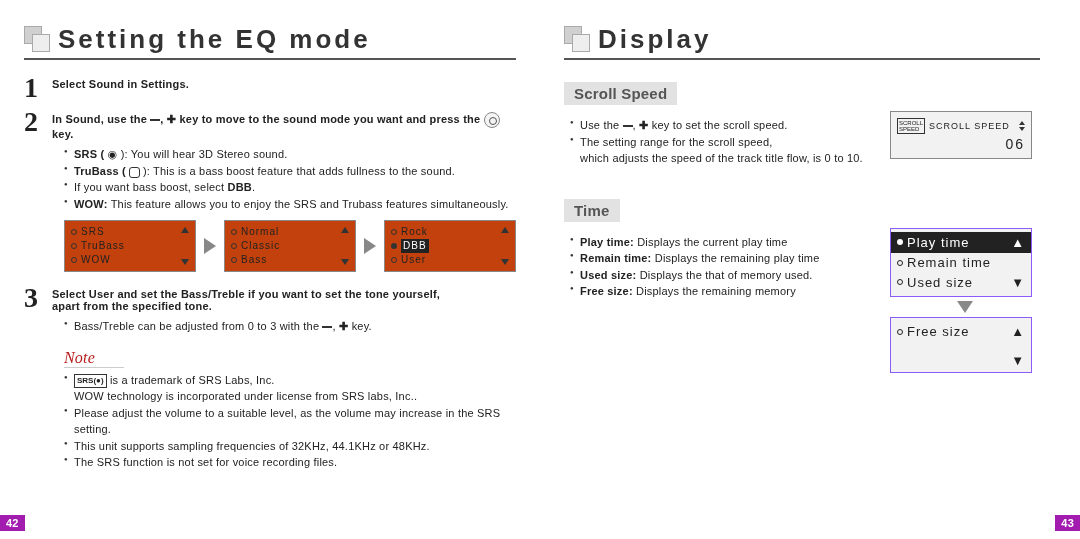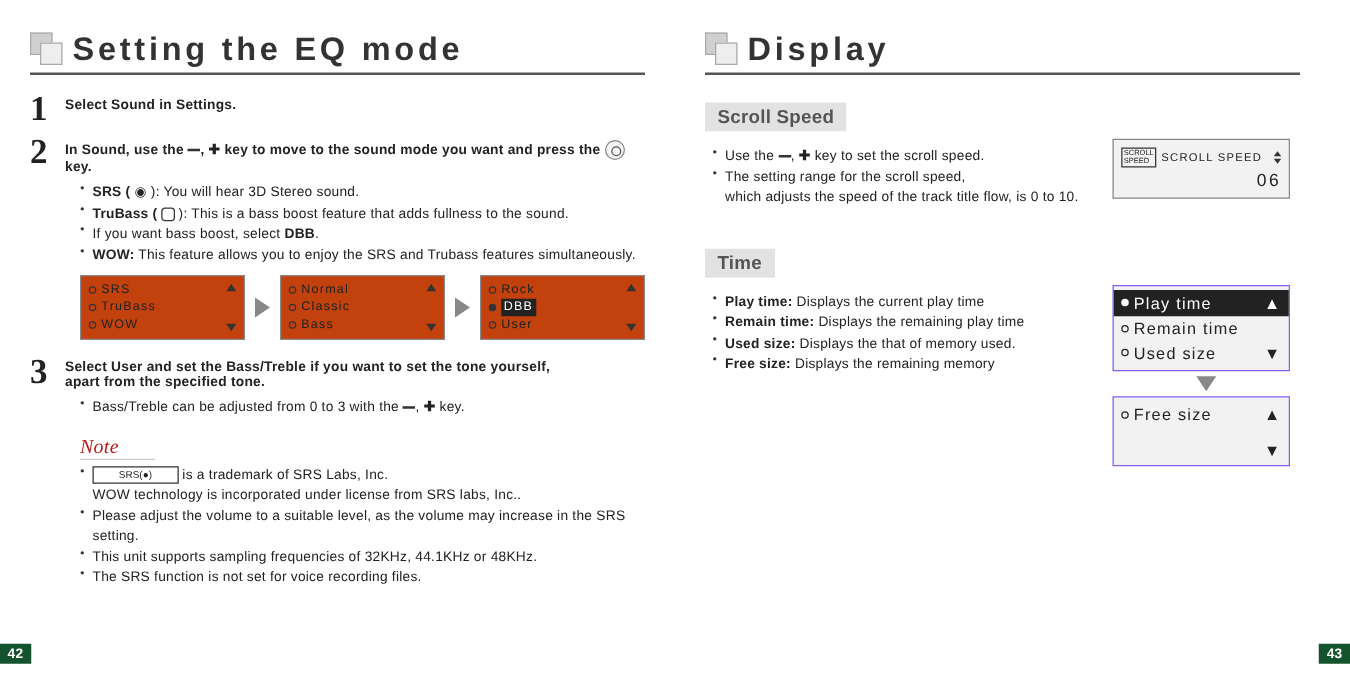--- a/index.html
+++ b/index.html
@@ -109,21 +109,21 @@
     font-style: italic;
     color: #b91c1c;
     margin: 14px 0 4px 40px;
     border-bottom: 1px solid #ccc;
     width: 60px;
   }
 
   .pagenum {
     position: absolute;
     bottom: 8px;
-    background: #14532d;
+    background: #a21caf;
     color: #fff;
     font-size: 11px;
     font-weight: bold;
     padding: 2px 6px;
   }
   .pagenum.left { left: 0; }
   .pagenum.right { right: 0; }
 
   
   .sub-head {
@@ -184,21 +184,21 @@
   .key-icon { display:inline-block; width:10px; border-top:2px solid #333; vertical-align:middle;}
   .key-plus { font-weight:bold; }
   .key-circle {
     display:inline-block; width:16px;height:16px; border:1px solid #888; border-radius:50%;
     vertical-align:middle; position:relative; background:#f4f4f4;
   }
   .key-circle::after{
     content:""; position:absolute; left:4px; top:4px; width:6px;height:6px;border:1px solid #555;border-radius:50%;
   }
   .srs-logo {
-    display:inline-block; border:1px solid #333; padding:0 20px; font-size:8px; font-weight:normal;
+    display:inline-block; border:1px solid #333; padding:0 2px; font-size:8px; font-weight:bold;
     letter-spacing:0; vertical-align:middle;
   }
 
   .divider-gap { height: 18px; }
 </style>
 </head>
 <body>
 
 <div class="spread">
 

